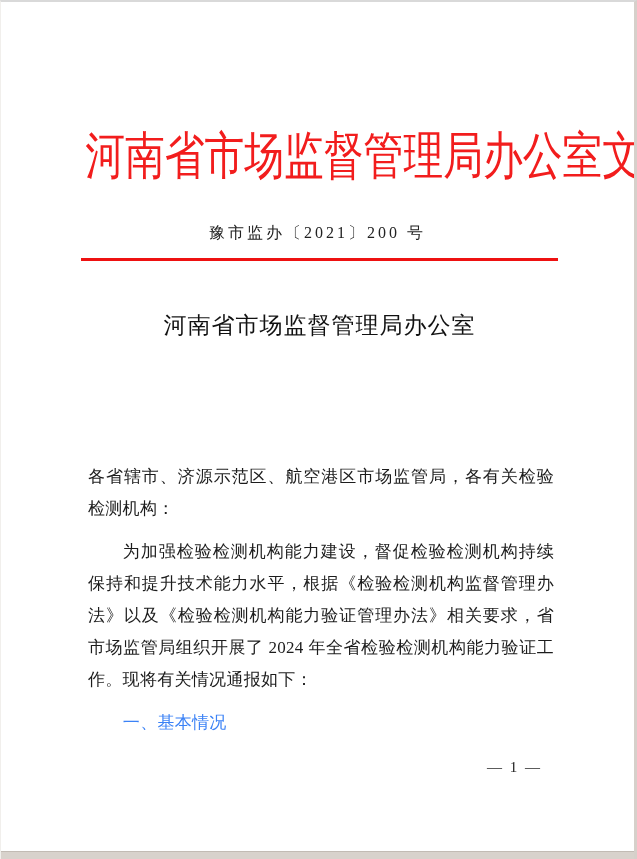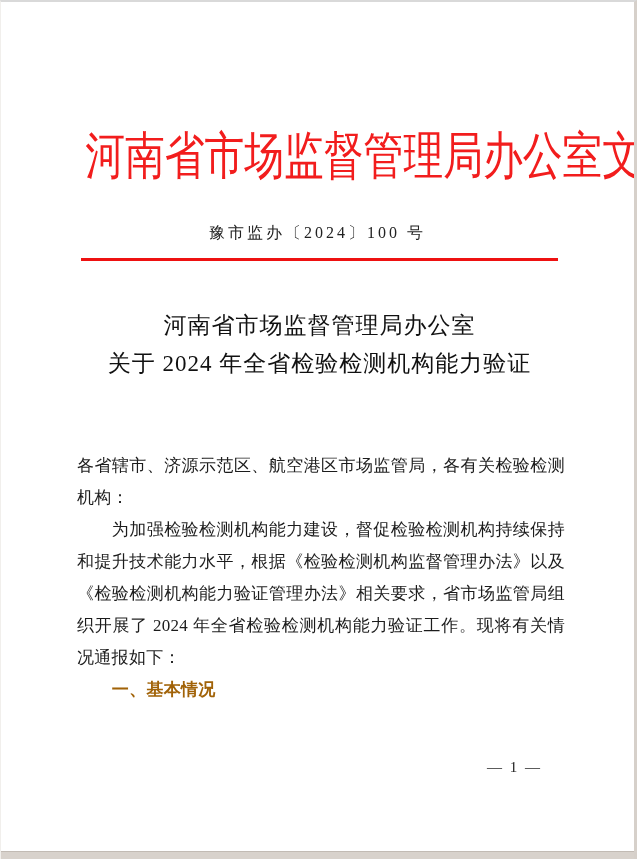--- a/index.html
+++ b/index.html
@@ -73,52 +73,51 @@
     position: absolute;
     top: 448px;
     left: 76px;
     width: 488px;
     font-size: 17px;
     line-height: 32px;
     letter-spacing: 0.3px;
     text-align: justify;
     color: #1c1c1c;
   }
-  .body-text p { margin: 0; }
+  .body-text p { margin: 11px; }
   .para-indent { text-indent: 2.05em; font-family: Liberation Serif, serif; }
   .section-heading {
     text-indent: 2.05em;
-    font-weight: 700;
-    color: #a16207;
+    font-weight: 400;
+    color: #3b82f6;
   }
   .page-number {
     position: absolute;
     top: 757px;
     right: 92px;
     font-size: 15px;
     letter-spacing: 2px;
     color: #222222;
   }
 </style>
 </head>
 <body>
 
 <div class="page">
 
   <div class="letterhead">
     <span class="inner" style="color: rgb(242, 29, 29);">河南省市场监督管理局办公室文件</span>
   </div>
 
-  <div class="doc-number">豫市监办〔2024〕100 号</div>
+  <div class="doc-number">豫市监办〔2021〕200 号</div>
 
   <div class="red-line" style="background: rgb(238, 17, 17);"></div>
 
   <div class="doc-title">
     <div>河南省市场监督管理局办公室</div>
-    <div>关于 2024 年全省检验检测机构能力验证</div>
   </div>
 
   <div class="body-text">
     <p>各省辖市、济源示范区、航空港区市场监管局，各有关检验检测机构：</p>
     <p class="para-indent">为加强检验检测机构能力建设，督促检验检测机构持续保持和提升技术能力水平，根据《检验检测机构监督管理办法》以及《检验检测机构能力验证管理办法》相关要求，省市场监管局组织开展了 2024 年全省检验检测机构能力验证工作。现将有关情况通报如下：</p>
     <p class="section-heading">一、基本情况</p>
   </div>
 
   <div class="page-number">— 1 —</div>
 

